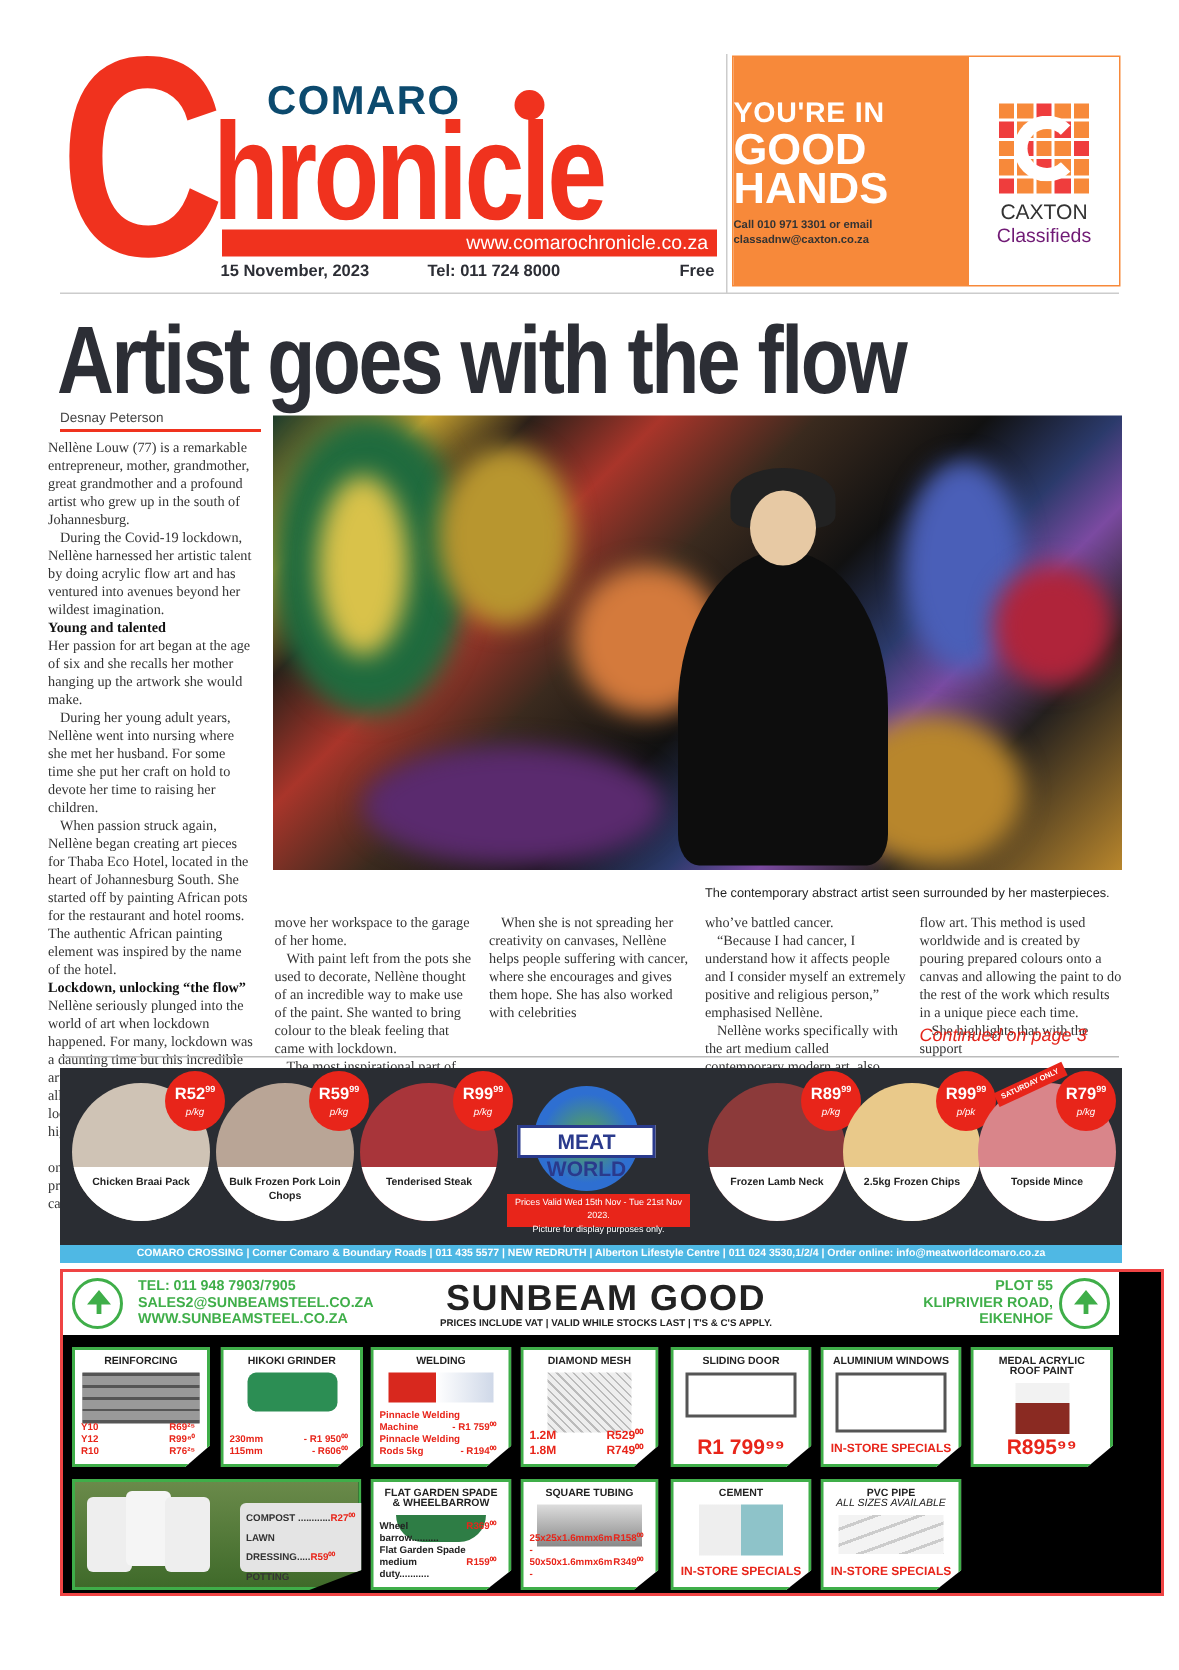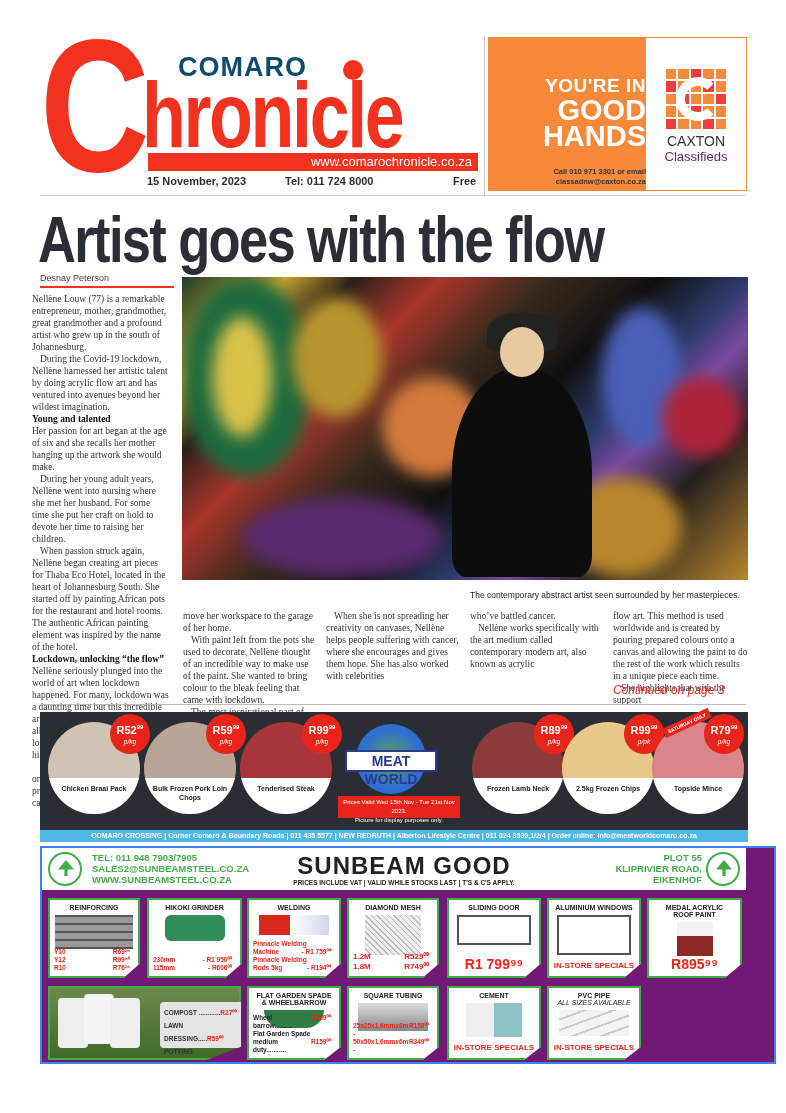--- a/index.html
+++ b/index.html
@@ -11,24 +11,24 @@
 .dot{left:343px;top:60px;width:20px;height:20px;border-radius:50%;background:#f0321e}
 .hronicle{left:142px;top:70px;font-size:92px;font-weight:bold;color:#f0321e;line-height:90px;letter-spacing:-3px;transform:scaleX(.78);transform-origin:left top}
 .urlbar{left:148px;top:153px;width:330px;height:18px;background:#f0321e;color:#fff;font-size:13px;text-align:right;padding-right:6px;line-height:18px}
 .date{left:147px;top:175px;font-size:11px;font-weight:bold;color:#2c2e35}
 .tel{left:285px;top:175px;font-size:11px;font-weight:bold;color:#2c2e35}
 .free{left:453px;top:175px;font-size:11px;font-weight:bold;color:#2c2e35}
 .vsep{left:484px;top:36px;width:1px;height:160px;background:#ccc}
 .hsep{left:40px;top:195px;width:706px;height:1px;background:#ccc}
 
 .cax{left:488px;top:37px;width:259px;height:154px;border:1px solid #f7893a;display:flex}
-.cax-l{width:157px;background:#f7893a;color:#fff;text-align:right;padding-top:37px}
+.cax-l{width:157px;background:#f7893a;color:#fff;text-align:left;padding-top:27px}
 .cax-l .l1{font-size:19px;font-weight:bold;letter-spacing:.5px}
 .cax-l .l2{font-size:29px;font-weight:bold;line-height:26px}
-.cax-l .sm{font-size:7.5px;color:#333;font-weight:bold;margin-top:18px;line-height:10px}
+.cax-l .sm{font-size:7.5px;color:#333;font-weight:bold;margin-top:6px;line-height:10px}
 .cax-r{flex:1;background:#fff;display:flex;flex-direction:column;align-items:center;padding-top:31px}
 .grid{width:60px;height:60px;display:grid;grid-template-columns:repeat(5,1fr);gap:2px;position:relative}
 .grid span{background:#f7893a}
 .grid span:nth-child(3n){background:#ef3d3d}
 .grid .cc{position:absolute;left:10px;top:8px;width:44px;height:44px;border:9px solid #fff;border-right-color:transparent;border-radius:50%}
 .cax-name{font-size:14px;color:#333;margin-top:4px}
 .cax-cls{font-size:13px;color:#701a75}
 
 .headline{left:38px;top:203px;font-size:64px;font-weight:bold;color:#2c2e35;letter-spacing:-2px;transform:scaleX(.82);transform-origin:left top;white-space:nowrap;font-family:"Liberation Sans",sans-serif}
 .byline{left:40px;top:273px;font-size:9px;color:#444}
@@ -50,21 +50,21 @@
 .meat{left:40px;top:712px;width:708px;height:118px;background:#2a2d33}
 .mi{position:absolute;top:10px;width:92px;height:92px;border-radius:50%;background:#cfc3b5;overflow:hidden}
 .mi .lab{position:absolute;bottom:0;left:0;width:100%;height:36px;background:#fff;font-size:7px;font-weight:bold;text-align:center;padding-top:6px;color:#222;line-height:9px}
 .price{position:absolute;top:2px;width:40px;height:40px;border-radius:50%;background:#e8251a;color:#fff;text-align:center;font-weight:bold;font-size:11px;padding-top:8px;line-height:11px}
 .price small{display:block;font-size:6.5px;font-style:italic;font-weight:normal}
 .mlogo{position:absolute;left:305px;top:38px;width:92px;height:22px;background:#fff;border:2px solid #2a3a8c;color:#2a3a8c;font-weight:bold;font-size:14px;text-align:center;line-height:18px}
 .globe{position:absolute;left:316px;top:12px;width:70px;height:70px;border-radius:50%;background:radial-gradient(circle,#5aa84b 0%,#2e6fd1 60%)}
 .valid{position:absolute;left:298px;top:84px;width:122px;height:22px;background:#e8251a;color:#fff;font-size:6px;text-align:center;line-height:9px;padding-top:2px}
 .meatbar{left:40px;top:830px;width:708px;height:12px;background:#4fb8e4;color:#fff;font-size:7px;font-weight:bold;text-align:center;line-height:12px;white-space:nowrap}
 
-.sun{left:40px;top:846px;width:736px;height:218px;background:#701a75;border:2px solid #3b82f6}
+.sun{left:40px;top:846px;width:736px;height:218px;background:#000000;border:2px solid #ef4444}
 .sun-top{position:absolute;left:0;top:0;width:704px;height:42px;background:#fff}
 .sun-logo{position:absolute;top:4px;width:34px;height:34px;border-radius:50%;border:2px solid #3fae49}
 .sun-logo::after{content:"";position:absolute;left:8px;top:6px;width:16px;height:16px;background:#3fae49;clip-path:polygon(50% 0,100% 60%,60% 60%,60% 100%,40% 100%,40% 60%,0 60%)}
 .sun-contact{position:absolute;left:50px;top:4px;color:#3fae49;font-weight:bold;font-size:9.5px;line-height:11px}
 .sun-title{position:absolute;left:222px;top:4px;width:280px;text-align:center;font-size:24px;font-weight:bold;color:#222;letter-spacing:1px}
 .sun-sub{position:absolute;left:222px;top:31px;width:280px;text-align:center;font-size:6.5px;font-weight:bold;color:#222}
 .sun-addr{position:absolute;right:44px;top:4px;color:#3fae49;font-weight:bold;font-size:9.5px;line-height:11px;text-align:right}
 .tile{position:absolute;background:#fff;border:2px solid #3fae49;text-align:center;font-size:7px;font-weight:bold;color:#222;padding-top:4px;clip-path:polygon(0 0,100% 0,100% 82%,82% 100%,0 100%)}
 .tile .img{margin:4px auto;background:#aaa}
 .tile .red{color:#e8251a}
@@ -163,20 +163,21 @@
 <div class="abs col" style="left:183px;top:610px;width:134px">
   <p class="ni">move her workspace to the garage of her home.</p>
   <p>With paint left from the pots she used to decorate, Nellène thought of an incredible way to make use of the paint. She wanted to bring colour to the bleak feeling that came with lockdown.</p>
   <p>The most inspirational part of</p>
 </div>
 <div class="abs col" style="left:326px;top:610px;width:134px">
   <p>When she is not spreading her creativity on canvases, Nellène helps people suffering with cancer, where she encourages and gives them hope. She has also worked with celebrities</p>
 </div>
 <div class="abs col" style="left:470px;top:610px;width:134px">
   <p class="ni">who’ve battled cancer.</p>
+  <p>“Because I had cancer, I understand how it affects people and I consider myself an extremely positive and religious person,” emphasised Nellène.</p>
   <p>Nellène works specifically with the art medium called contemporary modern art, also known as acrylic</p>
 </div>
 <div class="abs col" style="left:613px;top:610px;width:136px">
   <p class="ni">flow art. This method is used worldwide and is created by pouring prepared colours onto a canvas and allowing the paint to do the rest of the work which results in a unique piece each time.</p>
   <p>She highlights that with the support</p>
 </div>
 <div class="abs cont">Continued on page 3</div>
 <div class="abs sep2"></div>
 
 <div class="abs meat">

